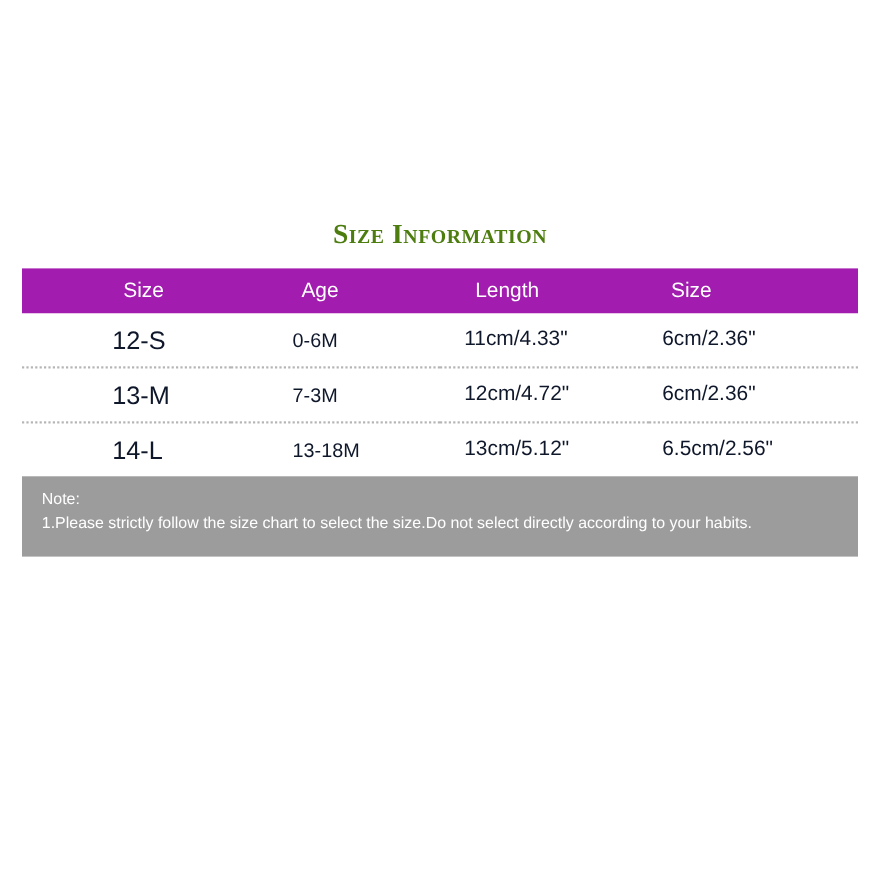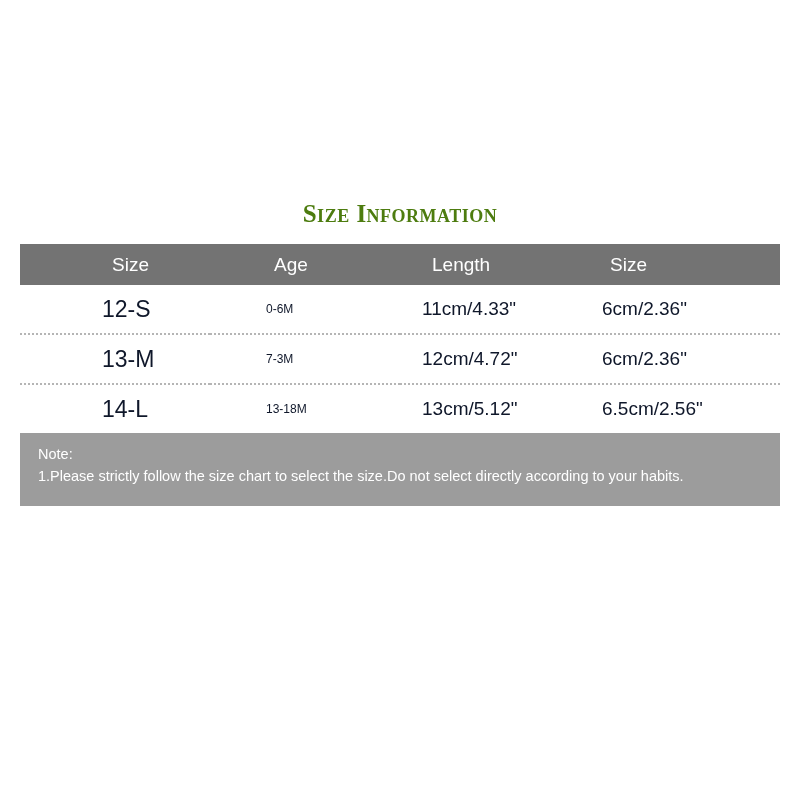--- a/index.html
+++ b/index.html
@@ -33,21 +33,21 @@
     padding-bottom: 16px;
   }
 
   table.size-table {
     width: 100%;
     border-collapse: collapse;
     table-layout: fixed;
   }
 
   table.size-table thead th {
-    background: #737373;
+    background: #a21caf;
     color: #ffffff;
     font-size: 19px;
     font-weight: normal;
     height: 41px;
     text-align: left;
     padding: 0;
     vertical-align: middle;
   }
 
   
@@ -76,21 +76,21 @@
 
   td .cell {
     display: block;
   }
 
   td.c-size .cell {
     font-size: 23px;
     padding-left: 82px;
   }
   td.c-age .cell {
-    font-size: 12px;
+    font-size: 18px;
     padding-left: 56px;
   }
   td.c-length .cell {
     font-size: 19px;
     padding-left: 22px;
   }
   td.c-width .cell {
     font-size: 19px;
     padding-left: 12px;
   }

